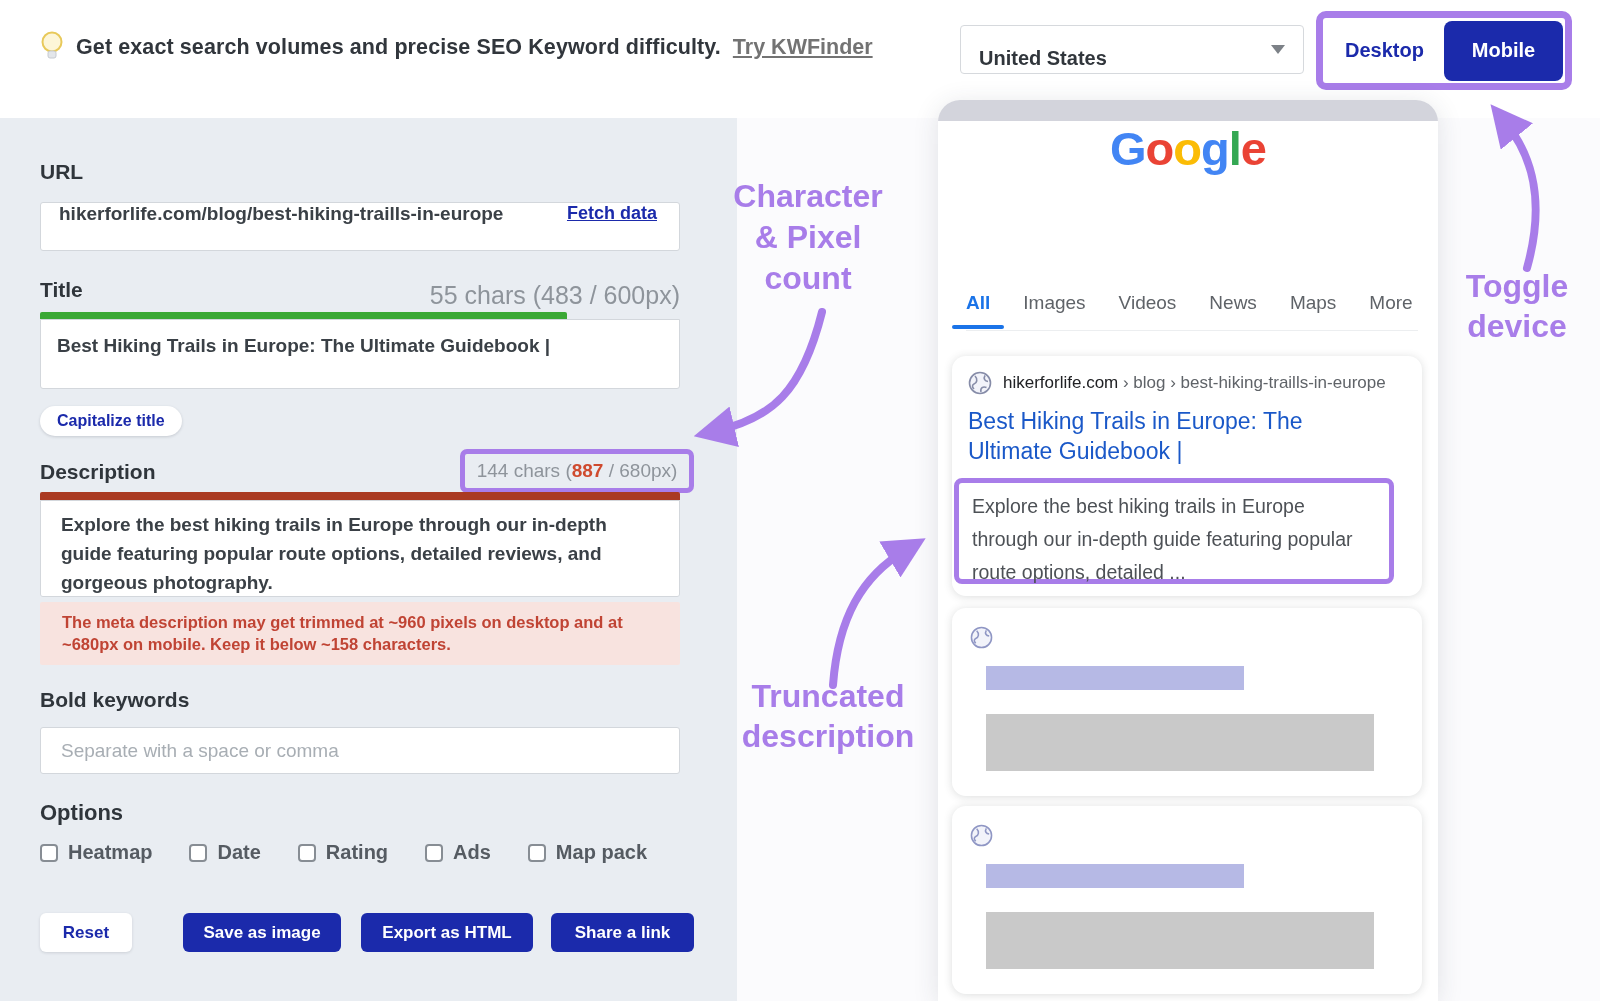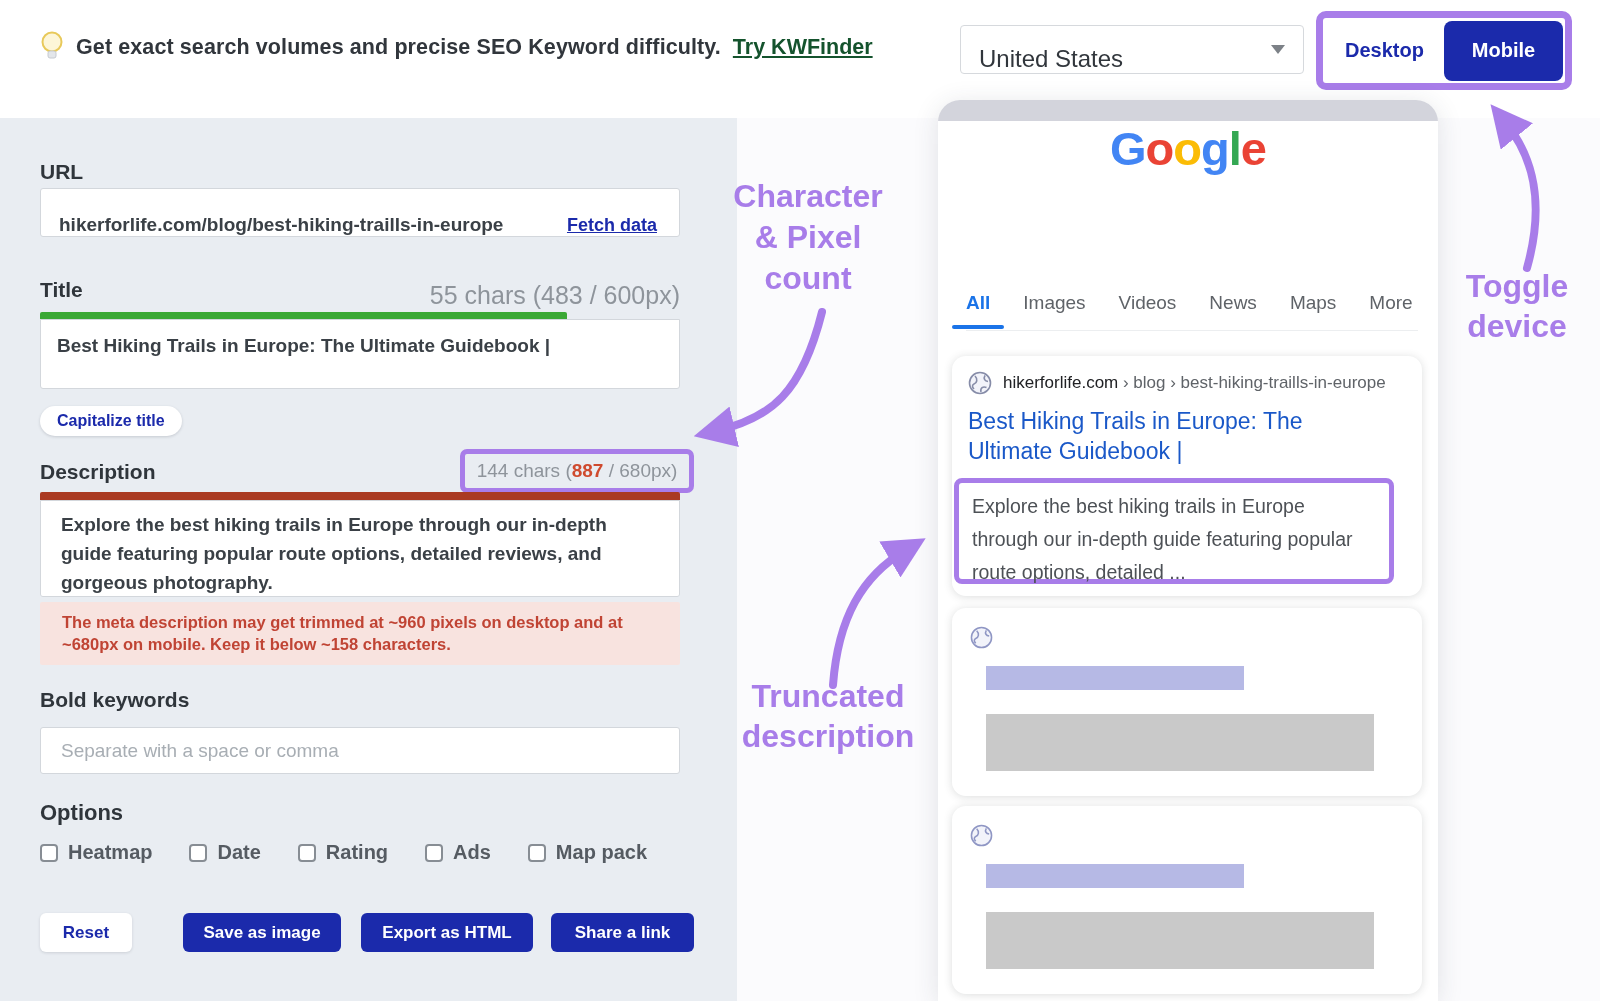--- a/index.html
+++ b/index.html
@@ -4,44 +4,44 @@
 <style>
   * { margin:0; padding:0; box-sizing:border-box; }
   html,body { background:#fbfbfd; }
   body { font-family:"Liberation Sans", sans-serif; }
   #page { position:relative; width:1600px; height:1001px; overflow:hidden; background:#fbfbfd; }
 
   
   .topbar { position:absolute; left:0; top:0; width:1600px; height:118px; background:#ffffff; }
   .topbar-left { position:absolute; left:40px; top:30px; display:flex; align-items:center; gap:12px; }
   .tip-text { font-size:21.5px; font-weight:600; color:#31363c; letter-spacing:.1px; }
-  .kw-link { font-size:21.5px; font-weight:700; color:#14532d; text-decoration:underline; cursor:pointer; }
+  .kw-link { font-size:21.5px; font-weight:700; color:#737373; text-decoration:underline; cursor:pointer; }
   .bulb { width:24px; height:34px; display:inline-block; }
 
   .country-select { position:absolute; left:960px; top:25px; width:344px; height:49px; background:#fff;
     border:1px solid #d6d9dd; border-radius:4px; display:flex; align-items:center; justify-content:space-between;
     padding:0 18px; cursor:pointer; }
-  .country-label { font-size:24px; font-weight:400; color:#31363c;margin-top:18px; }
+  .country-label { font-size:20px; font-weight:700; color:#31363c;margin-top:18px; }
   .chev-down { width:0; height:0; border-left:7px solid transparent; border-right:7px solid transparent;
     border-top:9px solid #7c8187; }
 
   .toggle-hl { position:absolute; left:1316px; top:11px; width:256px; height:79px;
     border:7px solid #a87de9; border-radius:10px; background:#fff; display:flex; align-items:center; padding:2px; }
   .seg { flex:1; height:60px; display:flex; align-items:center; justify-content:center;
     font-size:20px; font-weight:700; cursor:pointer; border-radius:8px; }
   .seg-desktop { color:#1b2aab; background:#fff; }
   .seg-mobile  { color:#fff; background:#1b2aab; }
 
   
   .panel { position:absolute; left:0; top:118px; width:737px; height:883px; background:#e9edf2; }
   .lbl { position:absolute; font-size:21px; font-weight:700; color:#2f353b; }
   .count { position:absolute; font-size:25px; color:#8e949b; text-align:right; }
 
-  .url-box { position:absolute; left:40px; top:188px; width:640px; height:49px; background:#fff;
-    border:1px solid #d3d7dc; border-radius:3px; display:flex; align-items:flex-end; padding:0 22px 0 18px; }
+  .url-box { position:absolute; left:40px; top:202px; width:640px; height:49px; background:#fff;
+    border:1px solid #d3d7dc; border-radius:3px; display:flex; align-items:flex-start; padding:0 22px 0 18px; }
   .url-box input { flex:1; border:none; outline:none; font-family:inherit; font-size:19px; color:#3a4046; font-weight:600; background:transparent; }
   .fetch-link { font-size:18px; font-weight:700; color:#1b2aab; text-decoration:underline; cursor:pointer; white-space:nowrap; }
 
   .bar { position:absolute; height:7px; border-radius:2px 2px 0 0; }
   .bar-title { left:40px; top:312px; width:527px; background:#3aa835; }
   .bar-desc  { left:40px; top:492px; width:640px; height:8px; background:#aa3a22; }
 
   textarea.field { position:absolute; resize:none; outline:none; background:#fff; border:1px solid #d3d7dc;
     border-radius:0 0 3px 3px; font-family:inherit; font-size:19px; color:#3a4046; font-weight:600; line-height:29px; }
   .title-field { left:40px; top:319px; width:640px; height:70px; padding:11px 16px; }

